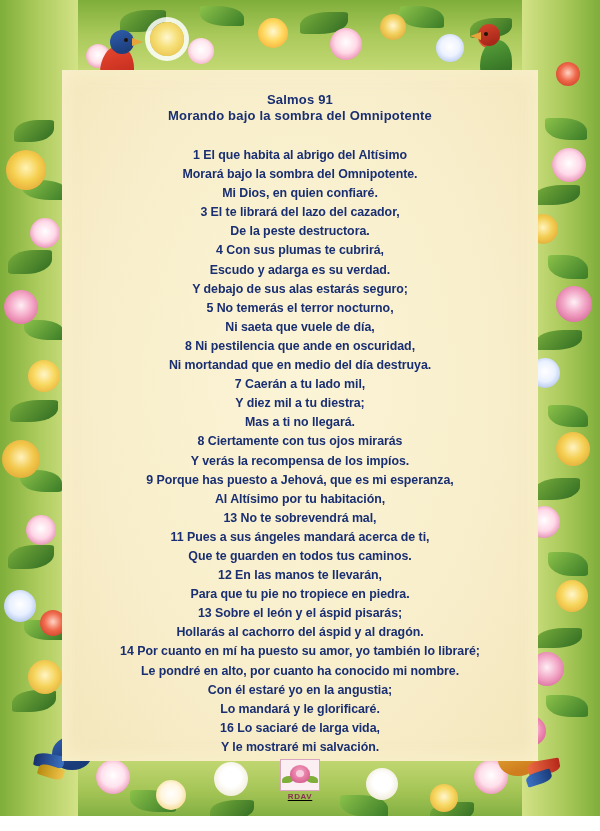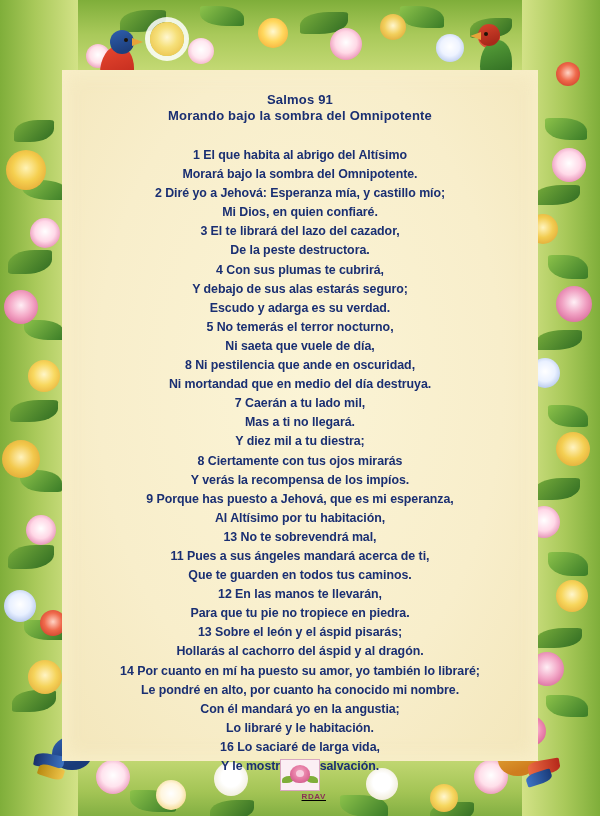--- a/index.html
+++ b/index.html
@@ -121,21 +121,21 @@
   }
   .verse-line { white-space: nowrap; }
 
   
   .logo {
     position: absolute;
     left: 274px;
     top: 759px;
     width: 52px;
     height: 44px;
-    text-align: right;
+    text-align: center;
     text-decoration: underline;
   }
   .logo-box {
     width: 38px;
     height: 30px;
     margin: 0 auto;
     background: #fbeff4;
     border: 1px solid #d8a7bf;
     position: relative;
   }
@@ -299,49 +299,48 @@
 
   <div class="content">
     <div class="title-block">
       <div>Salmos 91</div>
       <div>Morando bajo la sombra del Omnipotente</div>
     </div>
 
     <div class="verses">
       <div class="verse-line">1 El que habita al abrigo del Altísimo</div>
       <div class="verse-line">Morará bajo la sombra del Omnipotente.</div>
-      <div class="verse-line">2 Diré yo a Jehová: Esperanza mía, y castillo mío;</div>
       <div class="verse-line">Mi Dios, en quien confiaré.</div>
       <div class="verse-line">3 El te librará del lazo del cazador,</div>
       <div class="verse-line">De la peste destructora.</div>
       <div class="verse-line">4 Con sus plumas te cubrirá,</div>
+      <div class="verse-line">Escudo y adarga es su verdad.</div>
       <div class="verse-line">Y debajo de sus alas estarás seguro;</div>
-      <div class="verse-line">Escudo y adarga es su verdad.</div>
       <div class="verse-line">5 No temerás el terror nocturno,</div>
       <div class="verse-line">Ni saeta que vuele de día,</div>
       <div class="verse-line">8 Ni pestilencia que ande en oscuridad,</div>
       <div class="verse-line">Ni mortandad que en medio del día destruya.</div>
       <div class="verse-line">7 Caerán a tu lado mil,</div>
+      <div class="verse-line">Y diez mil a tu diestra;</div>
       <div class="verse-line">Mas a ti no llegará.</div>
-      <div class="verse-line">Y diez mil a tu diestra;</div>
       <div class="verse-line">8 Ciertamente con tus ojos mirarás</div>
       <div class="verse-line">Y verás la recompensa de los impíos.</div>
       <div class="verse-line">9 Porque has puesto a Jehová, que es mi esperanza,</div>
       <div class="verse-line">Al Altísimo por tu habitación,</div>
       <div class="verse-line">13 No te sobrevendrá mal,</div>
       <div class="verse-line">11 Pues a sus ángeles mandará acerca de ti,</div>
       <div class="verse-line">Que te guarden en todos tus caminos.</div>
       <div class="verse-line">12 En las manos te llevarán,</div>
       <div class="verse-line">Para que tu pie no tropiece en piedra.</div>
       <div class="verse-line">13 Sobre el león y el áspid pisarás;</div>
       <div class="verse-line">Hollarás al cachorro del áspid y al dragón.</div>
       <div class="verse-line">14 Por cuanto en mí ha puesto su amor, yo también lo libraré;</div>
       <div class="verse-line">Le pondré en alto, por cuanto ha conocido mi nombre.</div>
-      <div class="verse-line">Con él mandará yo en la angustia;</div>
-      <div class="verse-line">Lo libraré y le habitación.</div>
+      <div class="verse-line">Con él estaré yo en la angustia;</div>
+      <div class="verse-line">Lo mandará y le glorificaré.</div>
       <div class="verse-line">16 Lo saciaré de larga vida,</div>
       <div class="verse-line">Y le mostraré mi salvación.</div>
     </div>
   </div>
 
   <div class="logo">
     <div class="logo-box">
       <div class="logo-leaf"></div>
       <div class="logo-leaf r"></div>
       <div class="logo-rose"></div>

